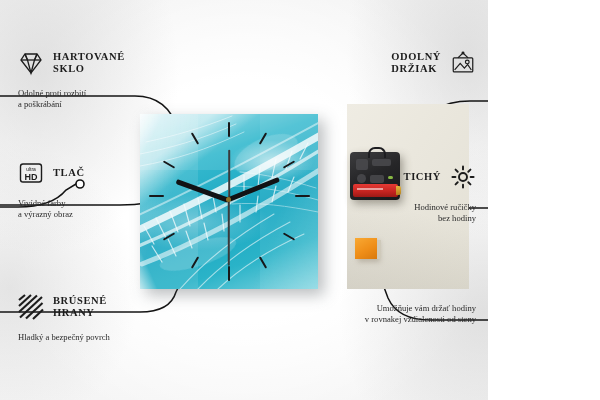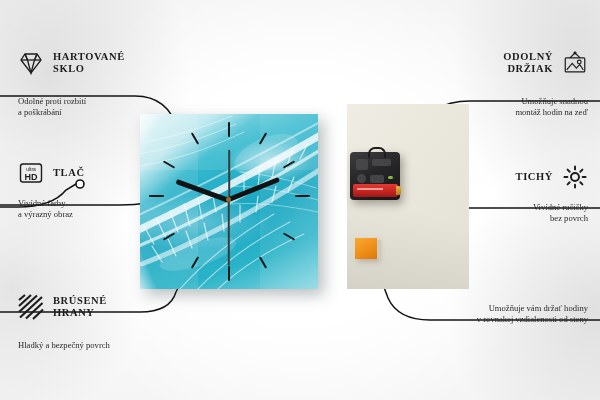--- a/index.html
+++ b/index.html
@@ -1,19 +1,19 @@
 <!DOCTYPE html>
 <html><head>
 <meta charset="utf-8">
 <style>
   html,body{margin:0;padding:0;}
   body{width:600px;height:400px;overflow:hidden;
        font-family:"Liberation Serif",serif;
        background:#ffffff;}
-  #stage{position:relative;width:600px;height:400px;overflow:hidden;
+  #stage{position:relative;width:488px;height:400px;overflow:hidden;
          background:
            radial-gradient(ellipse 200px 260px at 8% 18%, rgba(205,205,205,.55), rgba(205,205,205,0) 70%),
            radial-gradient(ellipse 180px 200px at 2% 72%, rgba(200,200,200,.45), rgba(200,200,200,0) 72%),
            radial-gradient(ellipse 170px 250px at 96% 14%, rgba(200,200,200,.5), rgba(200,200,200,0) 72%),
            radial-gradient(ellipse 200px 230px at 99% 78%, rgba(198,198,198,.5), rgba(198,198,198,0) 72%),
            radial-gradient(ellipse 330px 300px at 50% 50%, #ffffff 40%, rgba(255,255,255,0) 80%),
            linear-gradient(180deg,#f4f4f4 0%, #fbfbfb 35%, #ffffff 55%, #f5f5f5 100%);
   }
   #svgLayer{position:absolute;inset:0;width:600px;height:400px;}
 
@@ -67,23 +67,23 @@
 
   
   .feat{position:absolute;}
   .feat .row{display:flex;align-items:center;gap:9px;}
   .feat.left .row{justify-content:flex-start;}
   .feat.right .row{justify-content:flex-end;}
   .ico{width:26px;height:26px;flex:0 0 26px;display:block;}
   .ttl{font-family:"Liberation Serif",serif;font-weight:700;
        font-size:10.5px;line-height:12.5px;letter-spacing:.6px;
        color:#1c1c1c;text-transform:uppercase;white-space:nowrap;}
-  .feat.right .ttl{text-align:right;}
+  .feat.right .ttl{text-align:left;}
   .desc{font-family:"Liberation Serif",serif;font-size:8.6px;line-height:10.6px;
-        color:#2a2a2a;margin-top:20px;white-space:nowrap;}
+        color:#2a2a2a;margin-top:12px;white-space:nowrap;}
   .feat.right .desc{text-align:right;}
 </style>
 </head>
 <body>
 
 <div id="stage">
 
   <svg id="svgLayer" viewBox="0 0 600 400">
     <g fill="none" stroke="#141414" stroke-width="1.5" stroke-linecap="round">
 
@@ -279,24 +279,20 @@
       <svg class="ico" viewBox="0 0 28 26">
         <g fill="none" stroke="#1c1c1c" stroke-width="1.3">
           <path d="M14 2.2 L8.5 7.5 M14 2.2 L19.5 7.5"></path>
           <rect x="3.5" y="7.5" width="21" height="15" rx="1"></rect>
           <path d="M5 20.5 L11 13.5 L15.5 18.5 L19 14.5 L23 20.5"></path>
           <circle cx="18.6" cy="11.8" r="2"></circle>
         </g>
         <circle cx="14" cy="2.2" r="1.6" fill="#1c1c1c"></circle>
       </svg>
     </div>
-    <div class="desc">
-      <div>Umožňuje snadnou</div>
-      <div>montáž hodin na zeď</div>
-    </div>
   </div>
 
   <div class="feat right" style="right:12px;top:164px;">
     <div class="row">
       <div class="ttl">
         <div>TICHÝ</div>
       </div>
       <svg class="ico" viewBox="0 0 28 28">
         <g fill="none" stroke="#1c1c1c" stroke-width="2.1" stroke-linecap="round">
           <circle cx="14" cy="14" r="4.3"></circle>
@@ -305,22 +301,22 @@
           <path d="M2.6 14 h3.2"></path>
             <path d="M22.2 14 h3.2"></path>
           <path d="M6 6 l2.3 2.3"></path>
             <path d="M19.7 19.7 l2.3 2.3"></path>
           <path d="M22 6 l-2.3 2.3"></path>
             <path d="M8.3 19.7 L6 22"></path>
         </g>
       </svg>
     </div>
     <div class="desc" style="margin-top:12px;">
-      <div>Vivídné ručičky</div>
-      <div>bez povrch</div>
+      <div>Hodinové ručičky</div>
+      <div>bez hodiny</div>
     </div>
   </div>
 
   <div class="feat right" style="right:12px;top:276px;">
     <div class="desc" style="margin-top:27px;">
       <div>Umožňuje vám držať hodiny</div>
       <div>v rovnakej vzdialenosti od steny</div>
     </div>
   </div>
 

